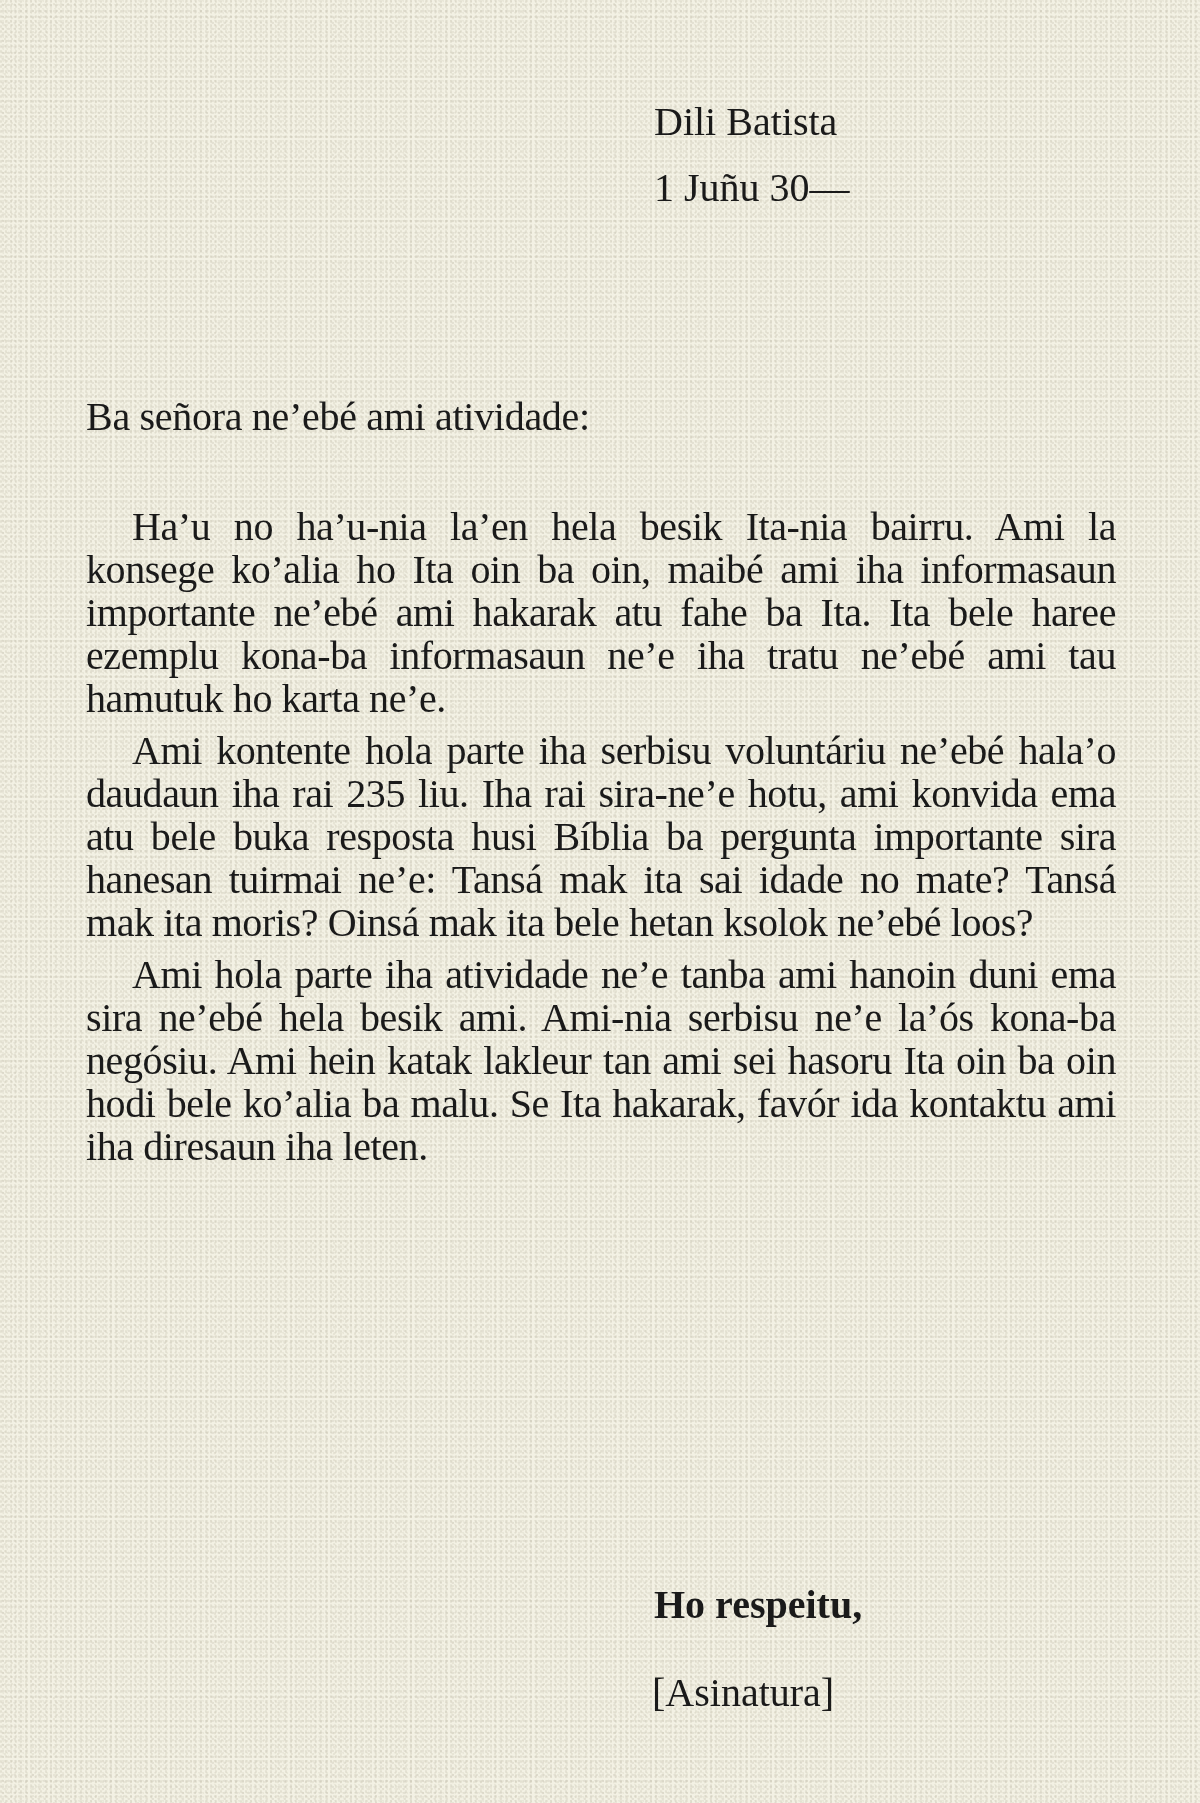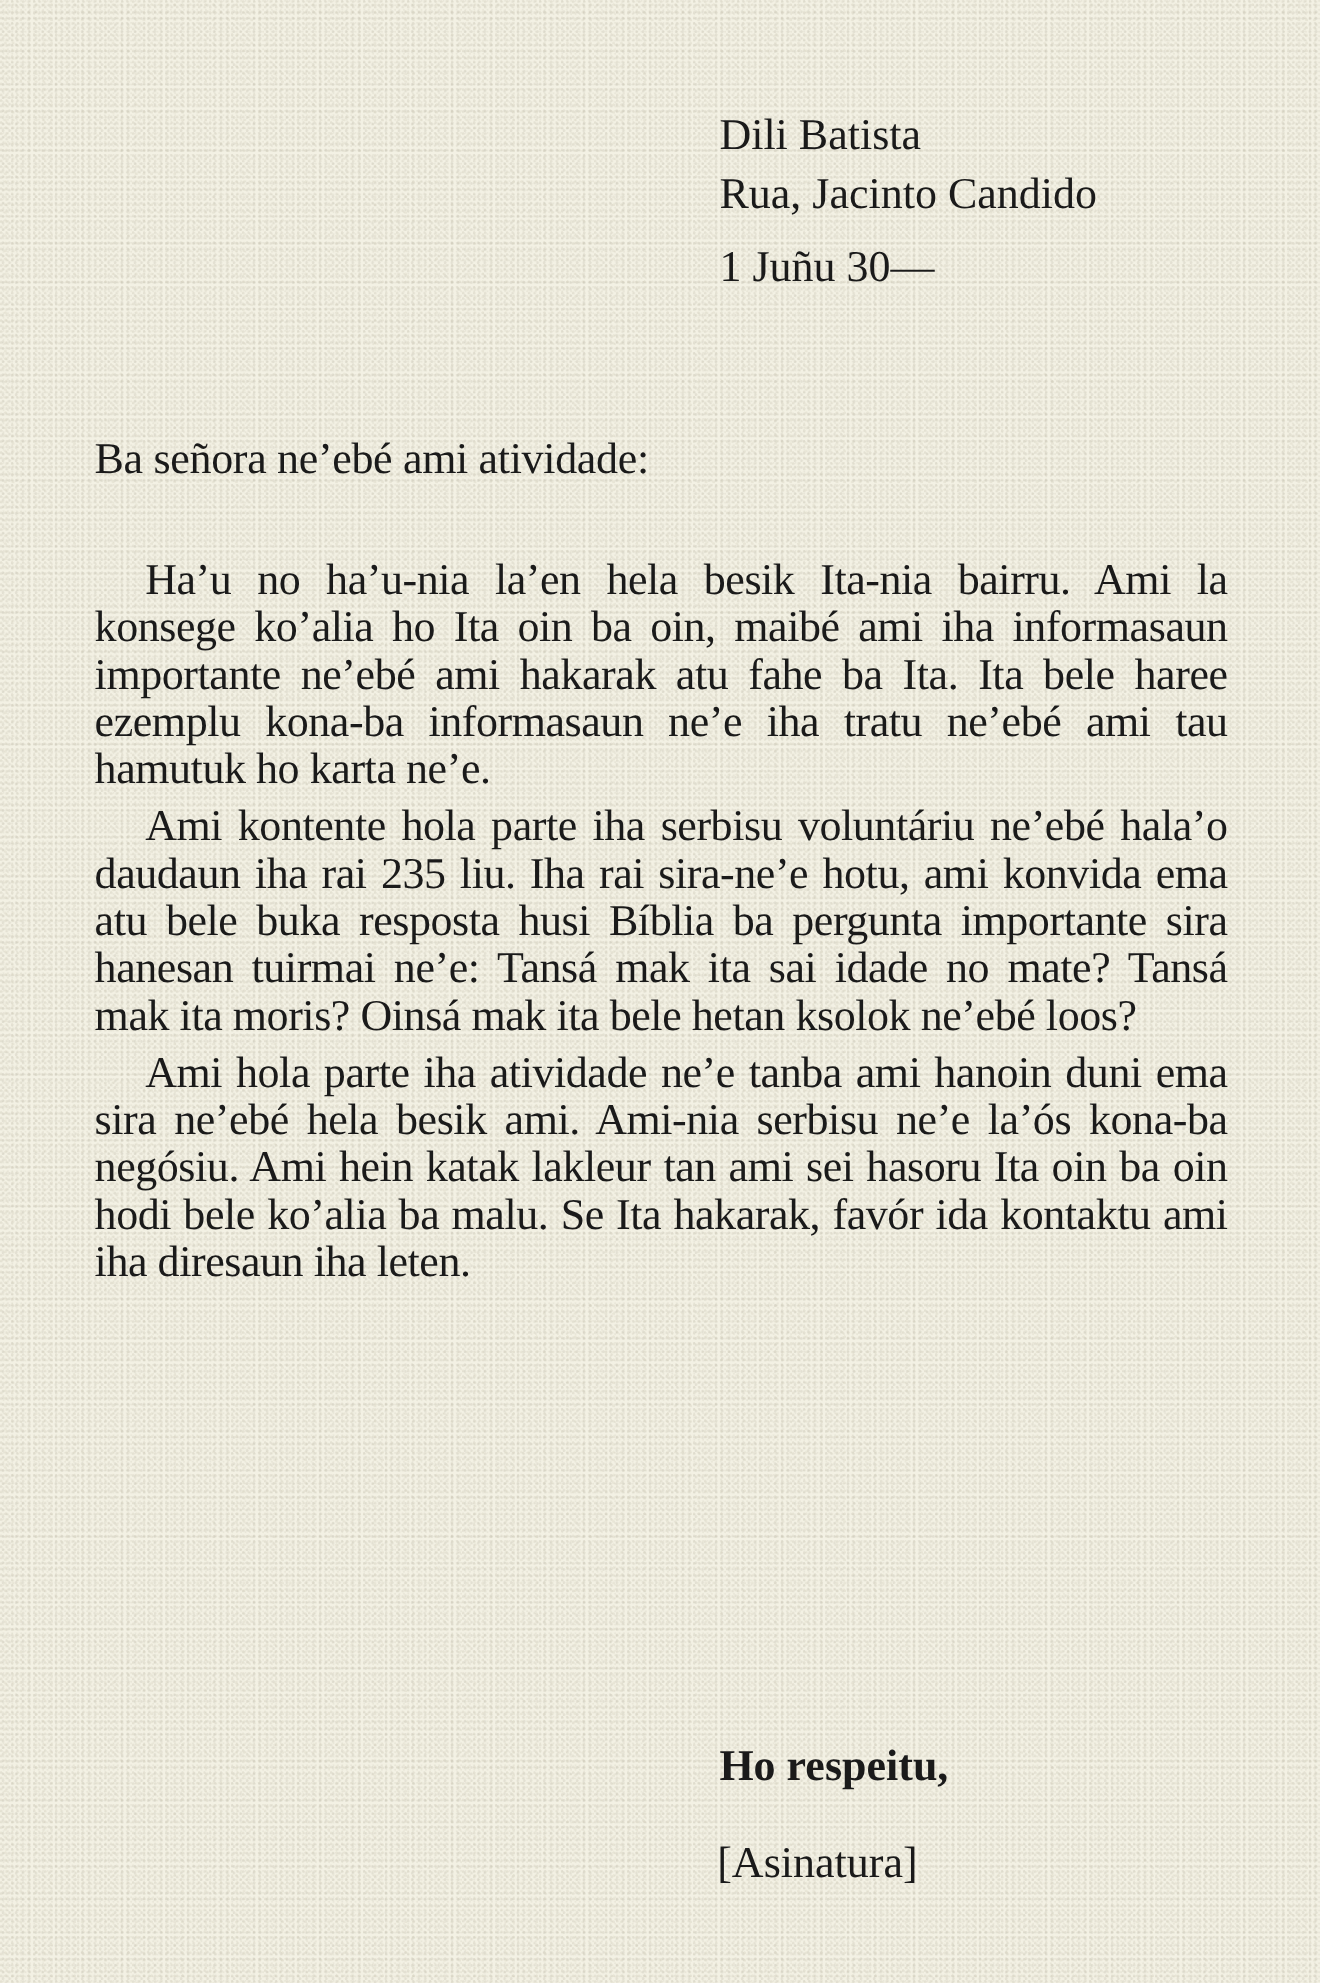--- a/index.html
+++ b/index.html
@@ -86,21 +86,20 @@
     .signature .sig-italic {
     }
   </style>
 </head>
 <body>
 
 <div class="page">
 
   <div class="address-block">
     <span class="line">Dili Batista</span>
-    <span class="line">Rua, Jacinto Candido</span>
     <span class="date">1 Juñu 30—</span>
   </div>
 
   <div class="salutation">Ba señora ne’ebé ami atividade:</div>
 
   <div class="body-text">
     <p>Ha’u no ha’u-nia la’en hela besik Ita-nia bairru. Ami la konsege ko’alia ho Ita oin ba oin, maibé ami iha informasaun importante ne’ebé ami hakarak atu fahe ba Ita. Ita bele haree ezemplu kona-ba informasaun ne’e iha tratu ne’ebé ami tau hamutuk ho karta ne’e.</p>
     <p>Ami kontente hola parte iha serbisu voluntáriu ne’ebé hala’o daudaun iha rai 235 liu. Iha rai sira-ne’e hotu, ami konvida ema atu bele buka resposta husi Bíblia ba pergunta importante sira hanesan tuirmai ne’e: Tansá mak ita sai idade no mate? Tansá mak ita moris? Oinsá mak ita bele hetan ksolok ne’ebé loos?</p>
     <p>Ami hola parte iha atividade ne’e tanba ami hanoin duni ema sira ne’ebé hela besik ami. Ami-nia serbisu ne’e la’ós kona-ba negósiu. Ami hein katak lakleur tan ami sei hasoru Ita oin ba oin hodi bele ko’alia ba malu. Se Ita hakarak, favór ida kontaktu ami iha diresaun iha leten.</p>
   </div>

